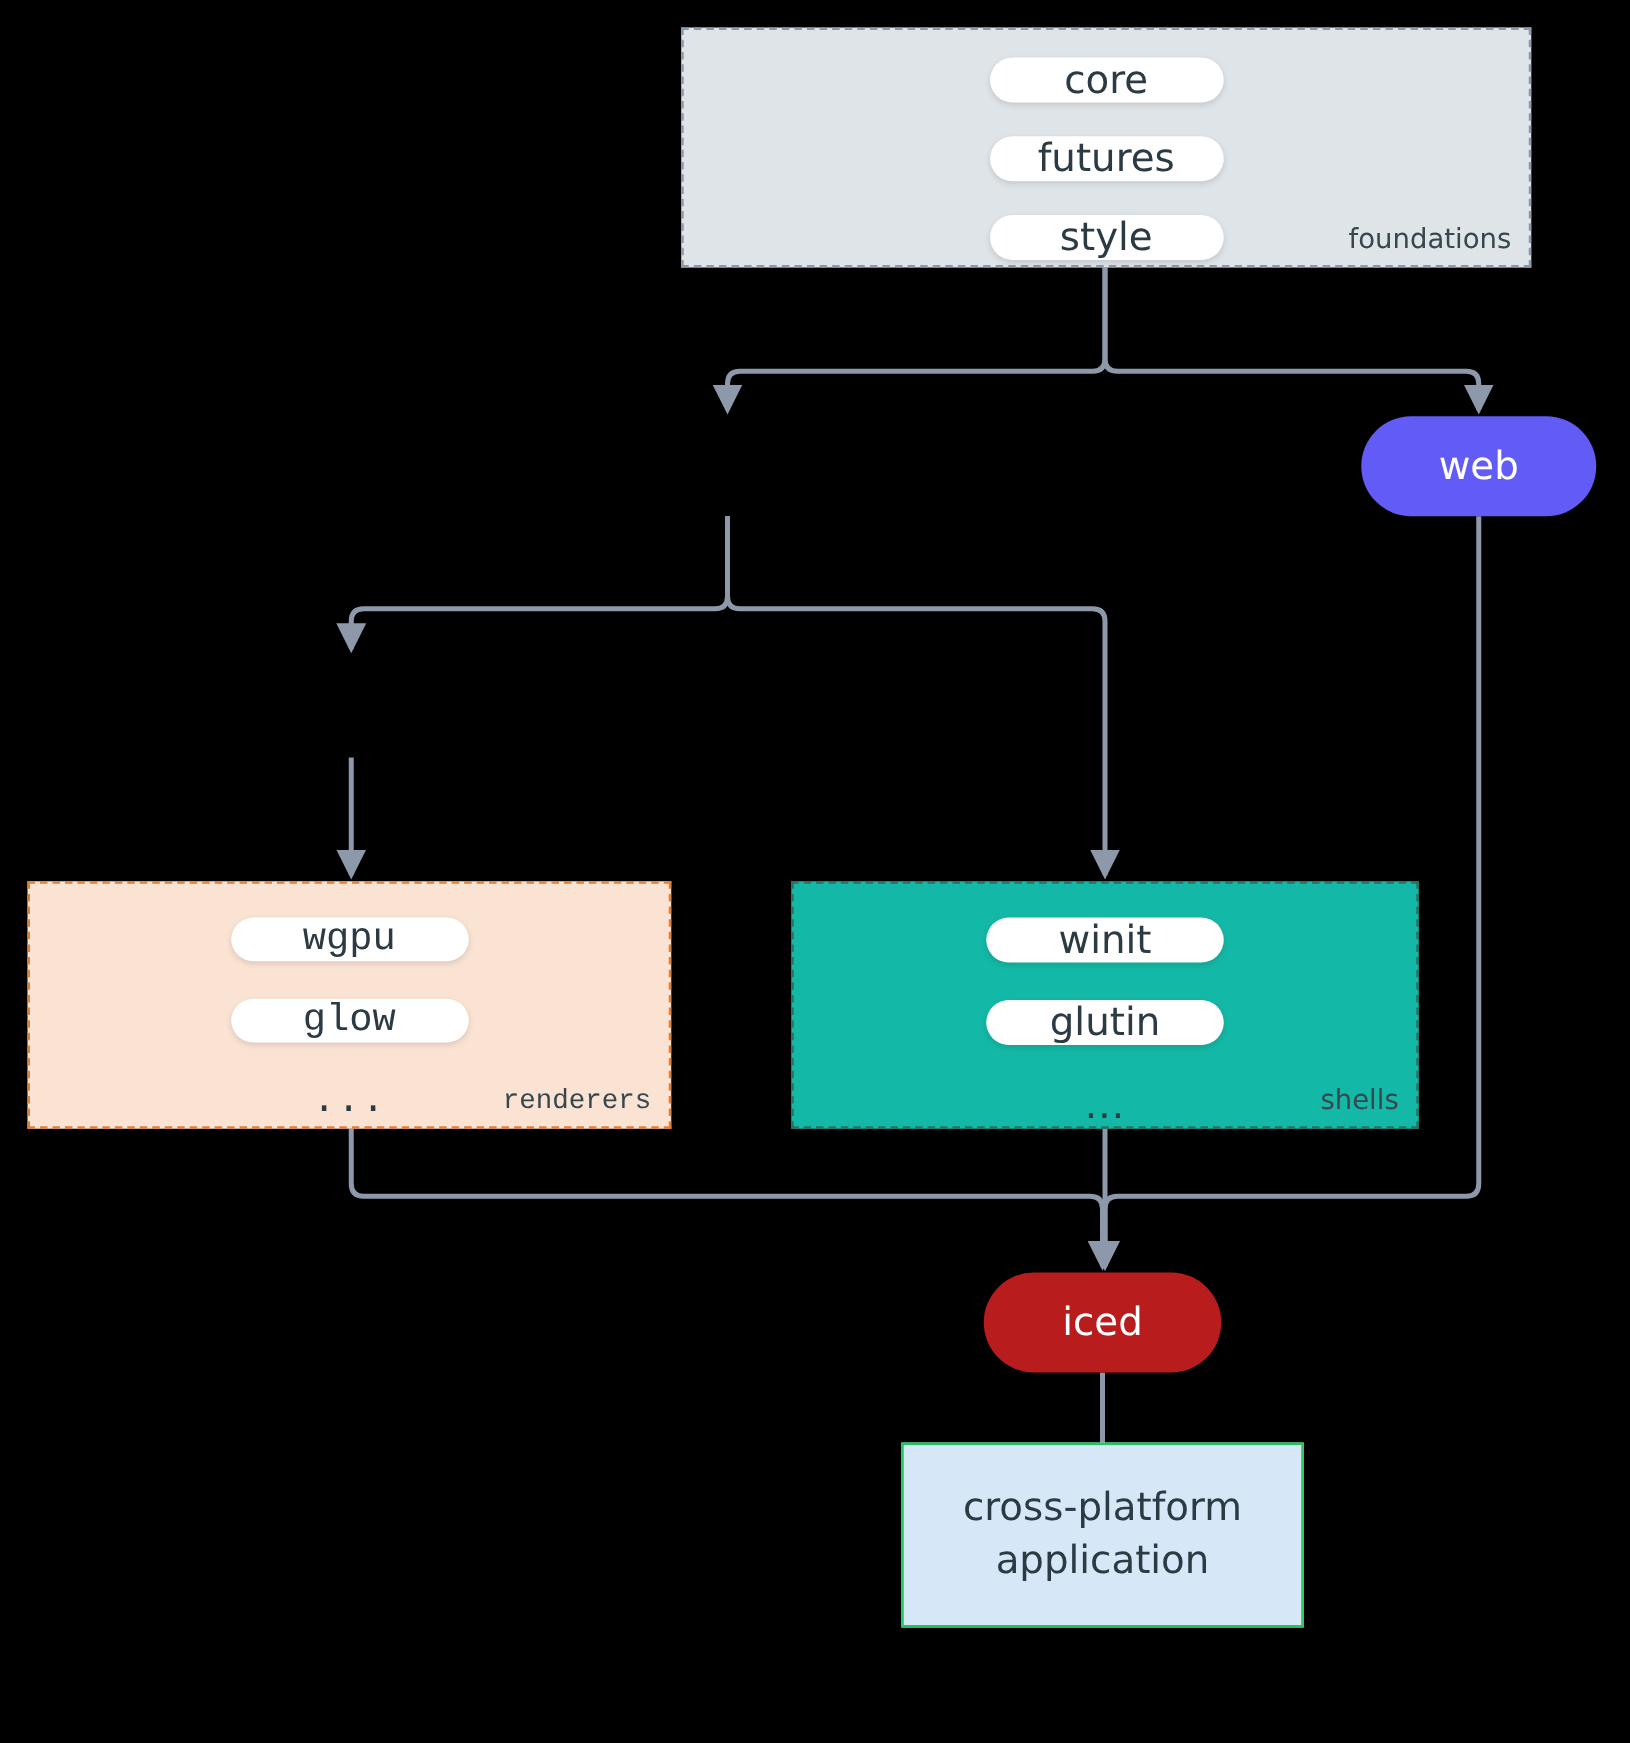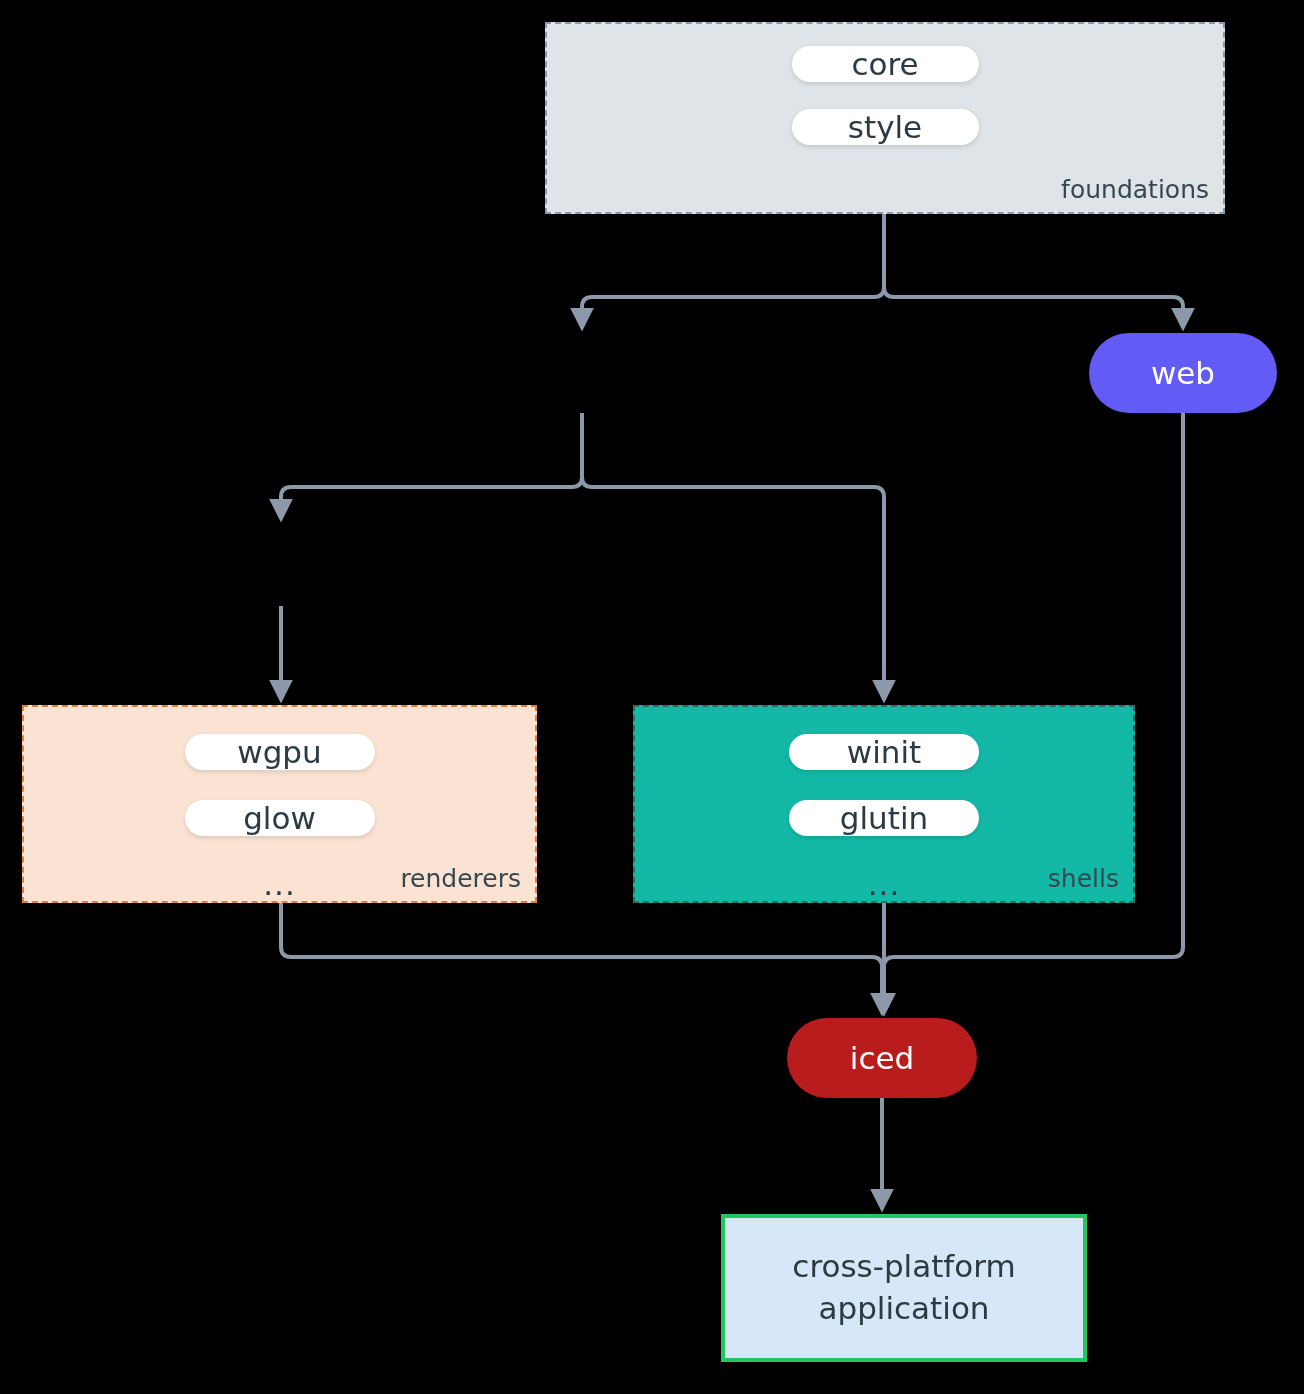--- a/index.html
+++ b/index.html
@@ -31,21 +31,21 @@
   .cluster {
     position: absolute;
     box-sizing: border-box;
     border-style: dashed;
     border-width: 2px;
   }
   .cluster-label {
     position: absolute;
     right: 14px;
     bottom: 8px;
-    font-size: 25px;
+    font-size: 22px;
     color: #37474f;
     white-space: nowrap;
   }
   .cluster-row {
     position: absolute;
     left: 0; right: 0;
     display: flex;
     align-items: center;
     flex-direction: column;
   }
@@ -54,20 +54,21 @@
     left: 545px;  top: 22px;
     width: 680px; height: 192px;
     background: #dfe4e8;
     border-color: #8d99aa;
   }
   #cluster-renderers {
     left: 22px;   top: 705px;
     width: 515px; height: 198px;
     background: #fbe3d4;
     border-color: #e28039;
+    font-family: Liberation Mono, monospace;
   }
   #cluster-shells {
     left: 633px;  top: 705px;
     width: 502px; height: 198px;
     background: #14b8a6;
     border-color: #2f6f62;
   }
 
   
   .pill {
@@ -102,25 +103,25 @@
     white-space: nowrap;
   }
   #node-native { left: 487px;  top: 333px;  width: 188px; height: 80px; background: #635bf6; }
   #node-web    { left: 1089px; top: 333px;  width: 188px; height: 80px; background: #635bf6; }
   #node-graphics { left: 190px; top: 524px; width: 186px; height: 82px; background: #e28039; }
   #node-iced   { left: 787px;  top: 1018px; width: 190px; height: 80px; background: #b91c1c; text-align: center; }
 
   
   #node-application {
     position: absolute;
-    left: 721px; top: 1214px;
-    width: 366px; height: 148px;
+    left: 721px; top: 1154px;
+    width: 322px; height: 148px;
     box-sizing: border-box;
     background: #d6e8f8;
-    border: 4px solid #22c55e;
+    border: 2px solid #22c55e;
     display: flex;
     flex-direction: column;
     align-items: center;
     justify-content: center;
     font-size: 31px;
     color: #2b3a43;
     line-height: 1.35;
     text-align: center;
   }
 </style>
@@ -153,20 +154,21 @@
 
       <path d="M 1183 413 L 1183 947 Q 1183 957 1173 957 L 894 957 Q 884 957 884 967 L 884 1013" marker-end="url(#arrowhead)"></path>
 
       <path d="M 882 1098 L 882 1209" marker-end="url(#arrowhead)"></path>
     </g>
   </svg>
 
   <div id="cluster-foundations" class="cluster">
     <div class="cluster-row" style="top:22px; height:88px; padding:0 26px; gap:27px;">
       <div class="pill" style="width:187px;height:88px;">core</div>
+      <div class="pill" style="width:187px;height:88px;">futures</div>
       <div class="pill" style="width:187px;height:88px;">style</div>
     </div>
     <div class="cluster-label">foundations</div>
   </div>
 
   <div id="cluster-renderers" class="cluster">
     <div class="cluster-row" style="top:27px; height:92px; padding:0 28px; gap:30px;">
       <div class="pill" style="width:190px;height:92px;">wgpu</div>
       <div class="pill" style="width:190px;height:116px;">glow</div>
       <div class="ellipsis">...</div>

